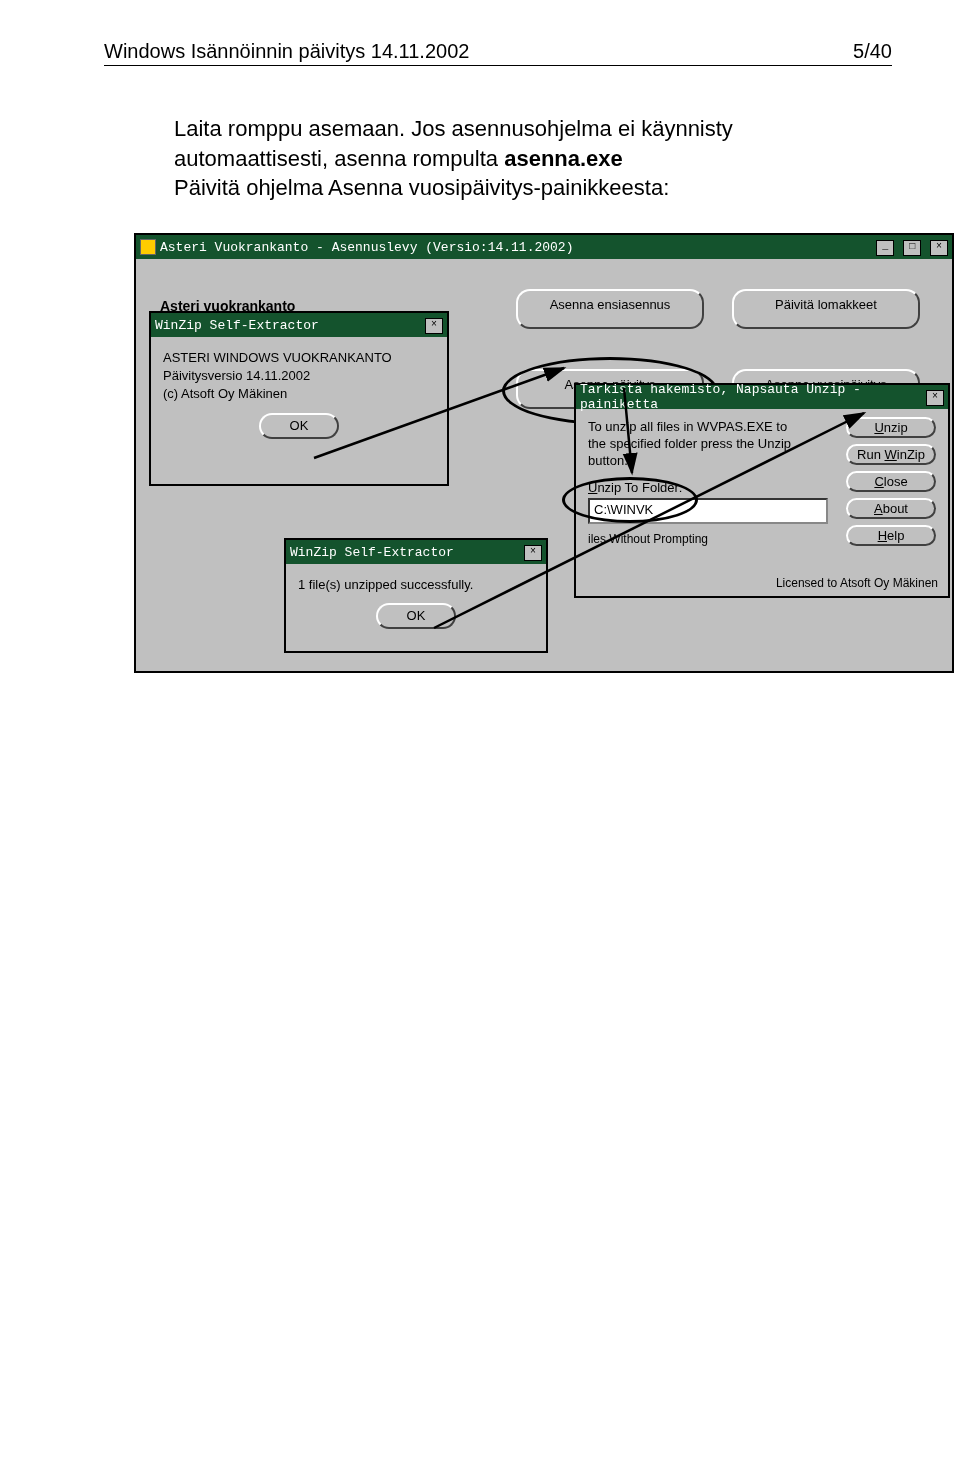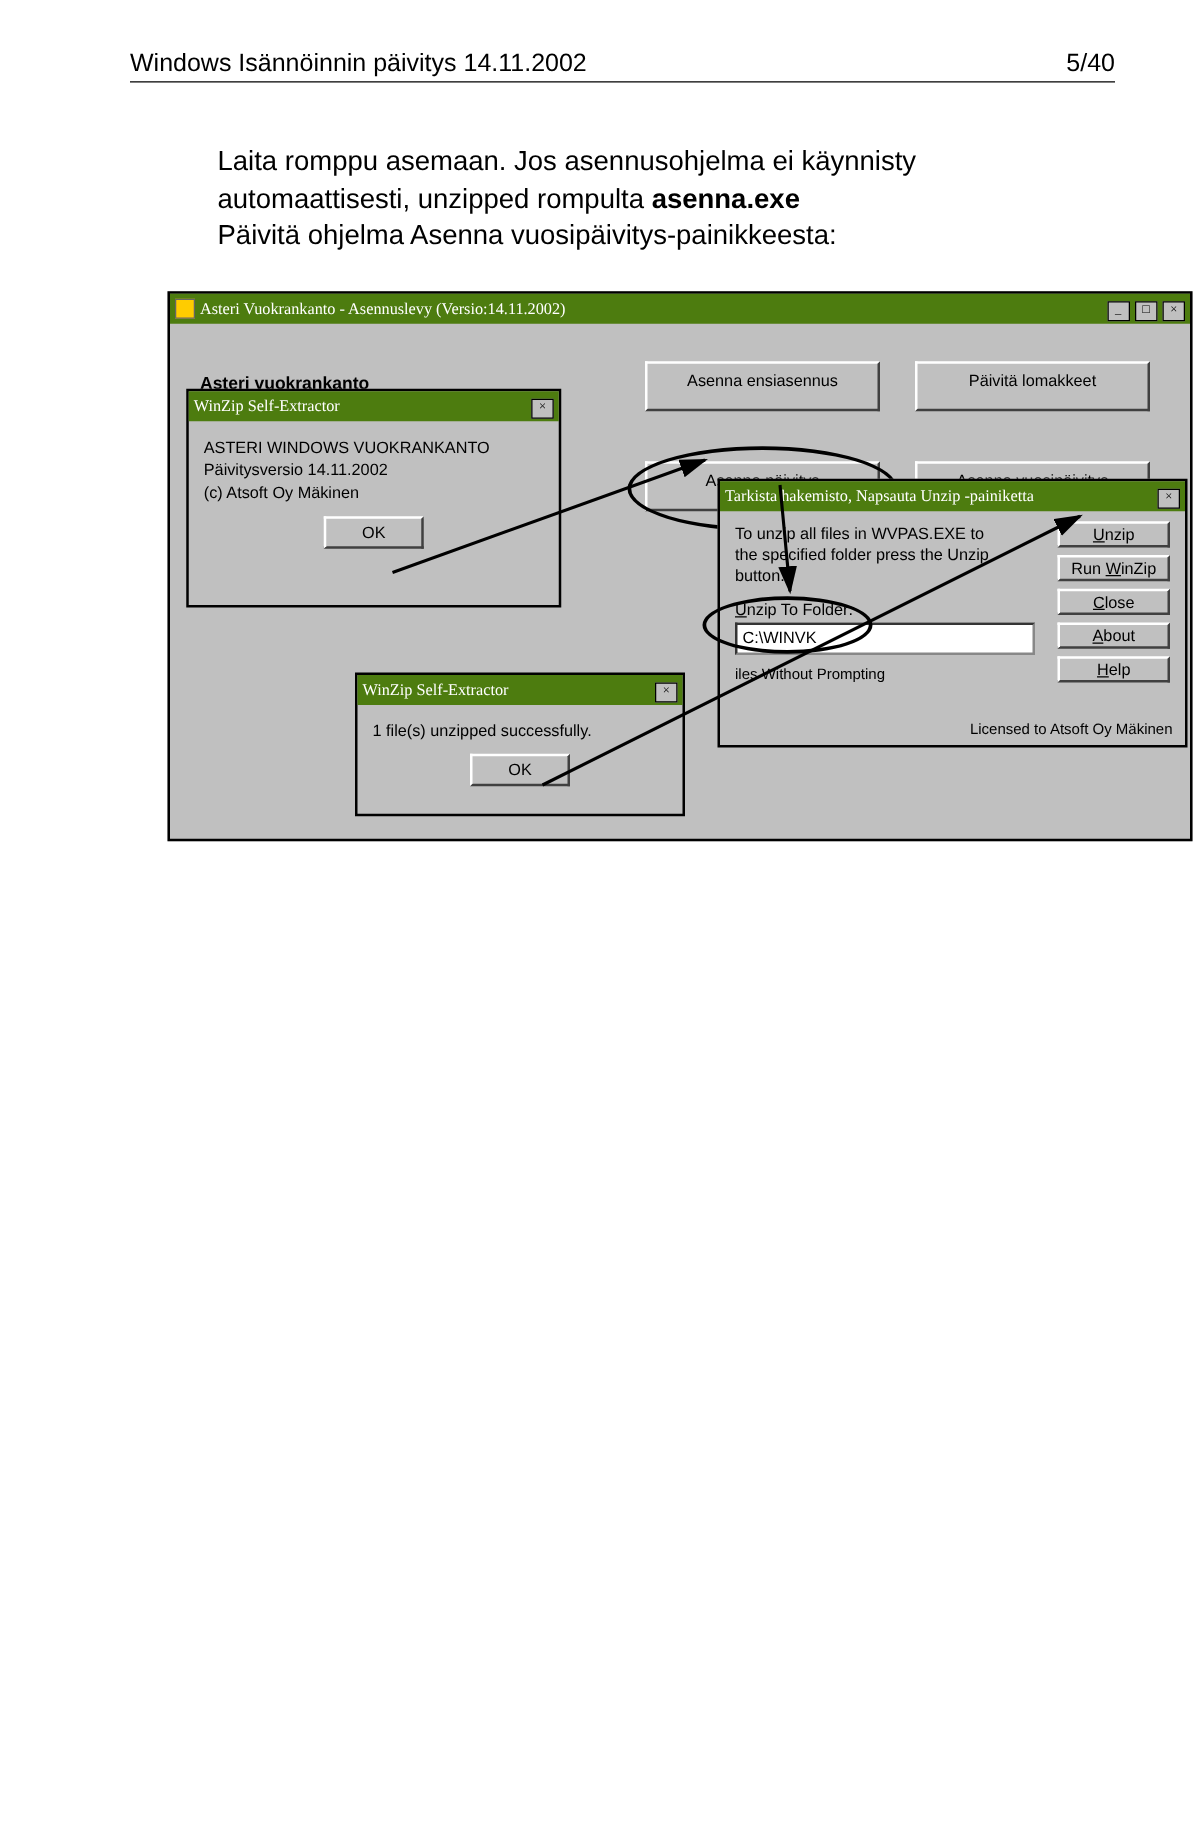--- a/index.html
+++ b/index.html
@@ -41,24 +41,24 @@
     width: 820px;
     height: 480px;
   }
   .win-frame {
     position: absolute;
     background: #c0c0c0;
     border: 2px solid #000;
     box-sizing: border-box;
   }
   .titlebar {
-    background: #4d7c0f;
+    background: #14532d;
     color: #fff;
     font-size: 13px;
-    font-family: Liberation Serif, serif;
+    font-family: Liberation Mono, monospace;
     padding: 2px 4px;
     display: flex;
     align-items: center;
     justify-content: space-between;
     height: 20px;
   }
   .titlebar .left {
     display: flex;
     align-items: center;
     gap: 4px;
@@ -85,20 +85,21 @@
     background: #c0c0c0;
     border-top: 2px solid #fff;
     border-left: 2px solid #fff;
     border-right: 2px solid #404040;
     border-bottom: 2px solid #404040;
     font-family: Tahoma, Arial, sans-serif;
     font-size: 13px;
     text-align: center;
     padding: 6px 0;
     box-sizing: border-box;
+    border-radius: 14px;
   }
   .main-win {
     left: 0;
     top: 0;
     width: 820px;
     height: 440px;
   }
   .main-body {
     padding: 20px 18px;
     position: relative;
@@ -210,21 +211,21 @@
 
   <div class="header-row">
     <span>Windows Isännöinnin päivitys 14.11.2002</span>
     <span>5/40</span>
   </div>
 
 
 
 
   <p class="body" style="margin-bottom:0">
-    <span>Laita romppu asemaan. Jos asennusohjelma ei käynnisty automaattisesti, unzipped rompulta </span><b>asenna.exe</b>
+    <span>Laita romppu asemaan. Jos asennusohjelma ei käynnisty automaattisesti, asenna rompulta </span><b>asenna.exe</b>
   </p>
   <p class="body">Päivitä ohjelma Asenna vuosipäivitys-painikkeesta:</p>
 
   <div class="img-area">
 
     <div class="win-frame main-win">
       <div class="titlebar">
         <span class="left">
           <span class="tb-icon"></span>
           <span>Asteri Vuokrankanto - Asennuslevy (Versio:14.11.2002)</span>

